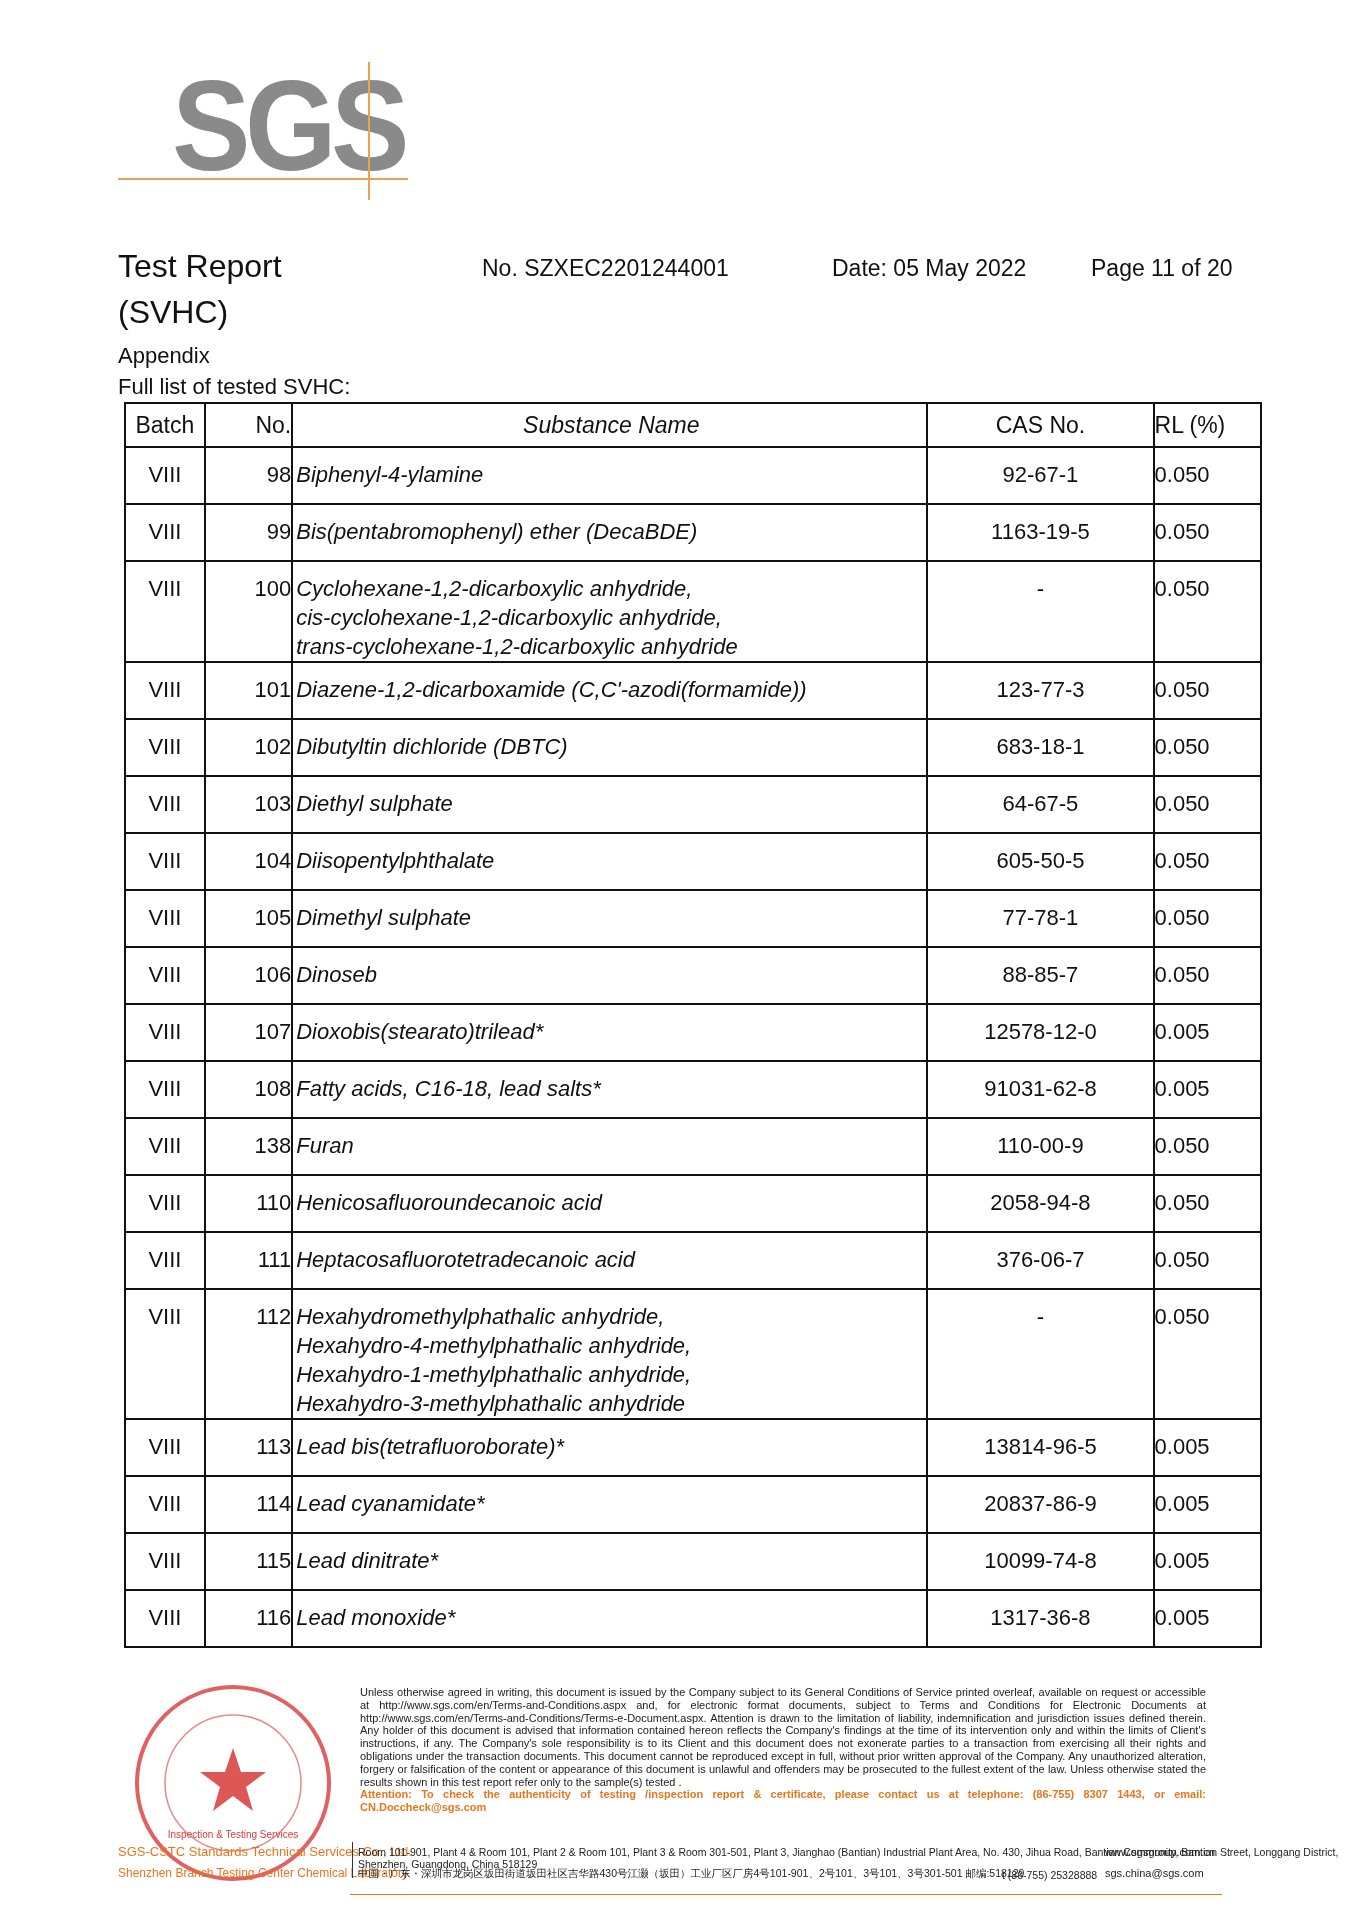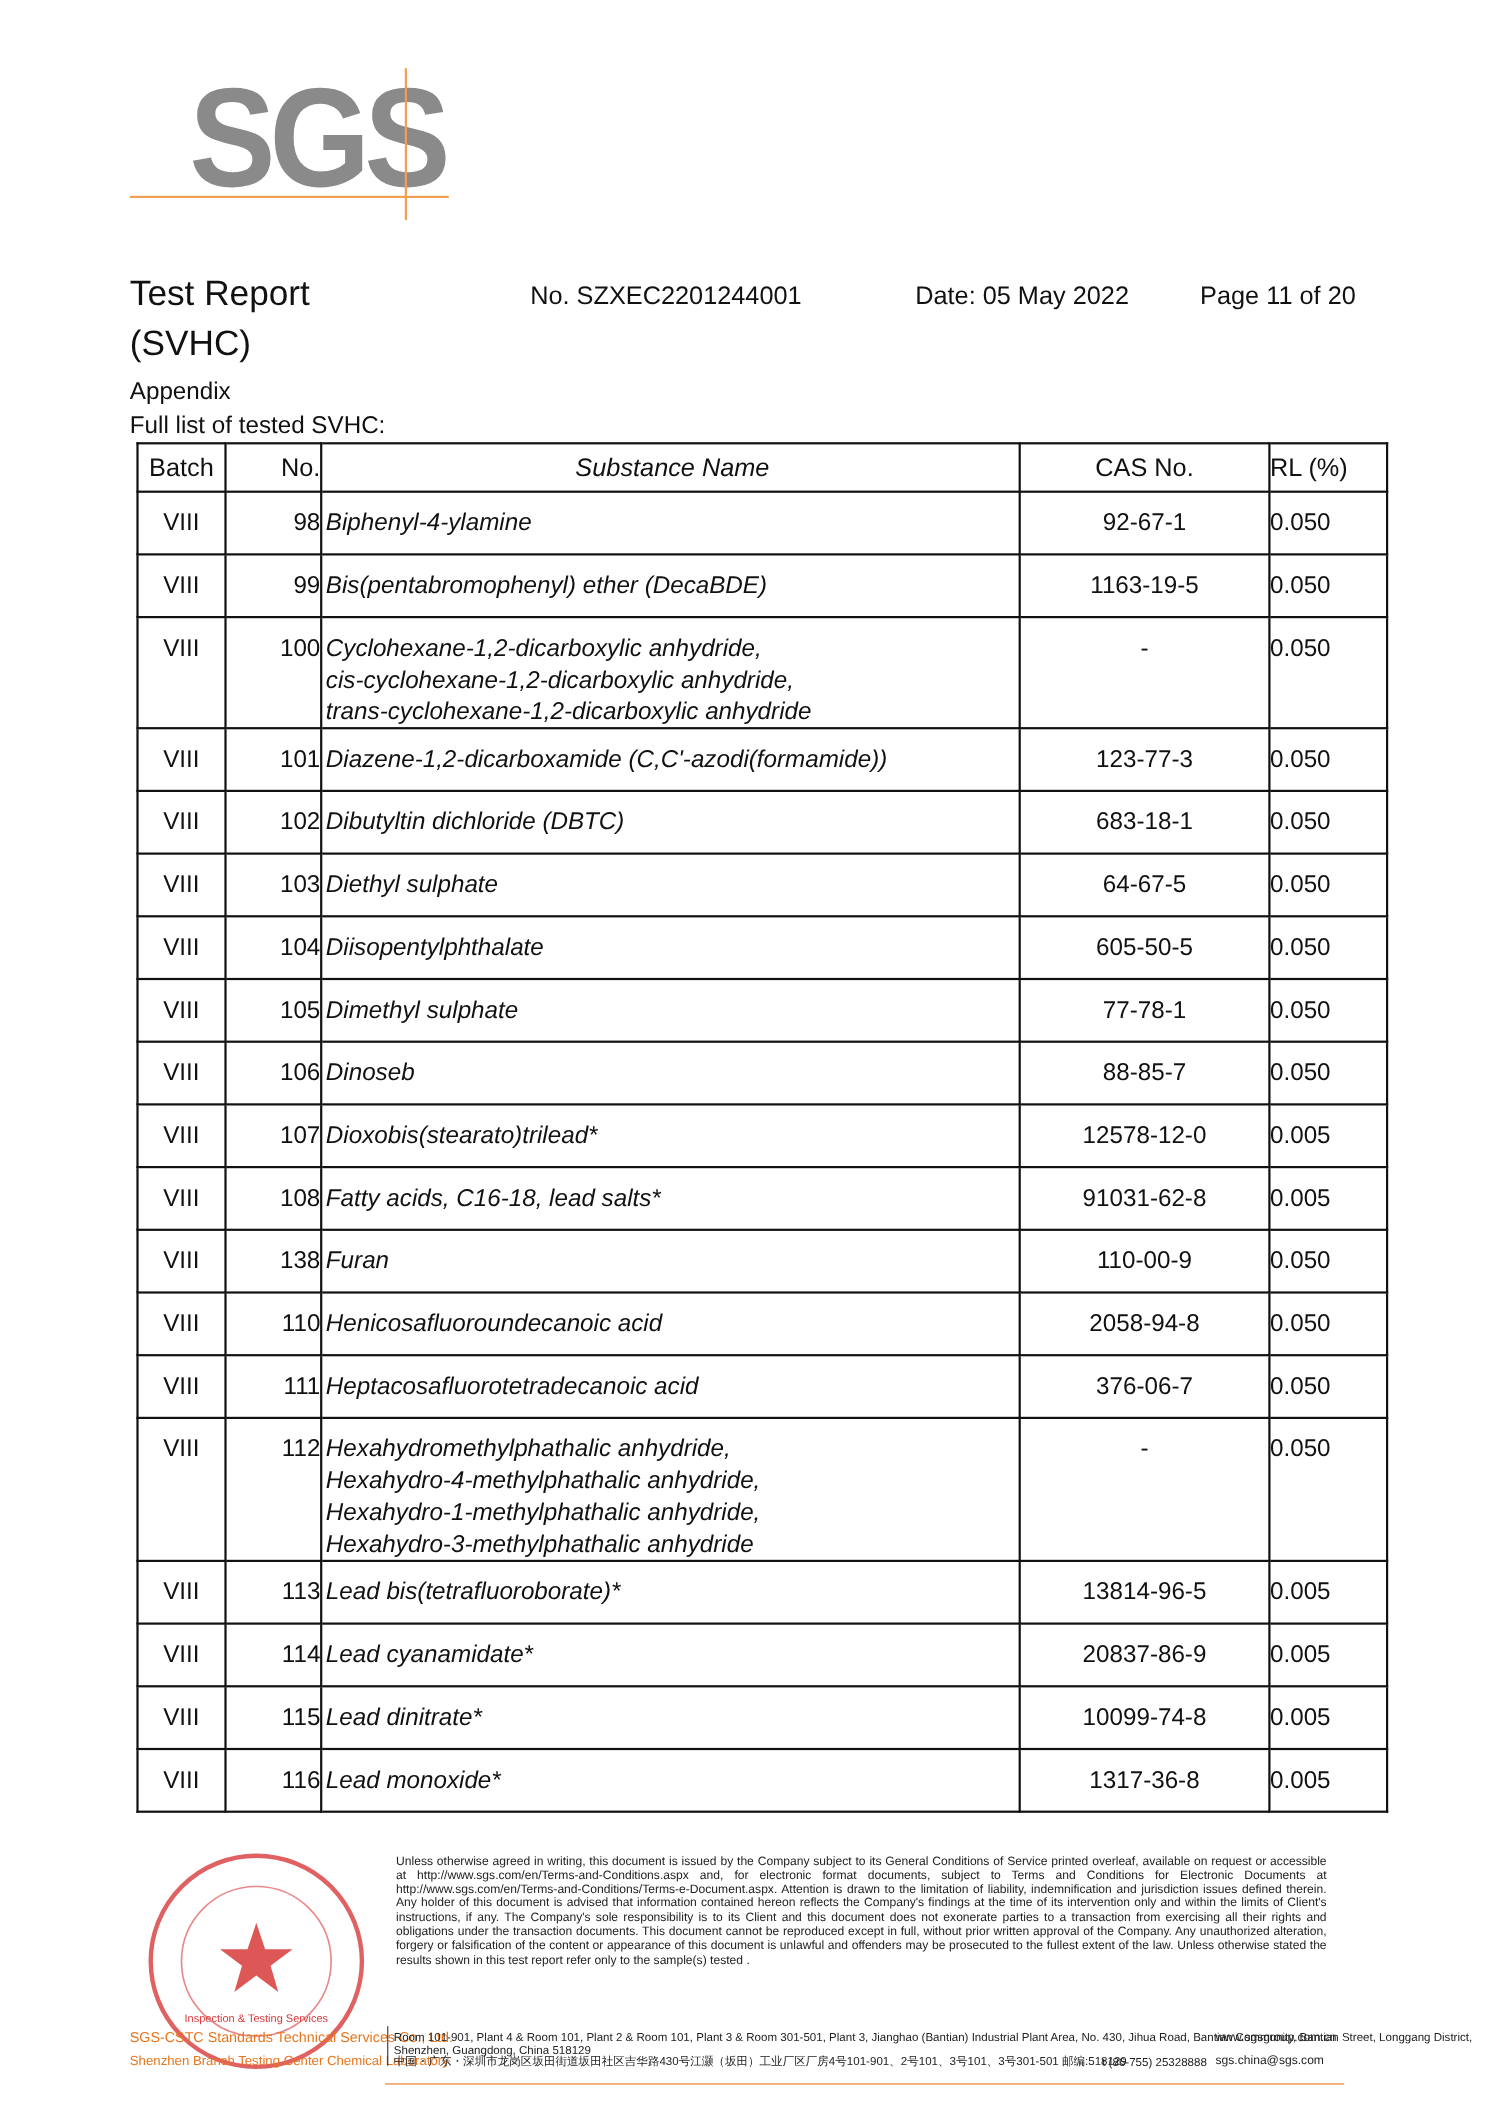--- a/index.html
+++ b/index.html
@@ -264,20 +264,21 @@
   <svg width="210" height="210" viewBox="0 0 210 210">
     <circle cx="105" cy="105" r="96" fill="none" stroke="#d83a3a" stroke-width="4" opacity="0.8"></circle>
     <circle cx="105" cy="105" r="68" fill="none" stroke="#d83a3a" stroke-width="1.5" opacity="0.6"></circle>
     <polygon points="105,70 113,94 138,94 118,109 125,133 105,118 85,133 92,109 72,94 97,94" fill="#d83a3a" opacity="0.85"></polygon>
     <text x="105" y="160" font-size="10" text-anchor="middle" fill="#d83a3a" font-family="Liberation Sans, sans-serif">Inspection &amp; Testing Services</text>
   </svg>
 </div>
 
 <div class="footer-text">
   <span>Unless otherwise agreed in writing, this document is issued by the Company subject to its General Conditions of Service printed overleaf, available on request or accessible at http://www.sgs.com/en/Terms-and-Conditions.aspx and, for electronic format documents, subject to Terms and Conditions for Electronic Documents at http://www.sgs.com/en/Terms-and-Conditions/Terms-e-Document.aspx. Attention is drawn to the limitation of liability, indemnification and jurisdiction issues defined therein. Any holder of this document is advised that information contained hereon reflects the Company's findings at the time of its intervention only and within the limits of Client's instructions, if any. The Company's sole responsibility is to its Client and this document does not exonerate parties to a transaction from exercising all their rights and obligations under the transaction documents. This document cannot be reproduced except in full, without prior written approval of the Company. Any unauthorized alteration, forgery or falsification of the content or appearance of this document is unlawful and offenders may be prosecuted to the fullest extent of the law. Unless otherwise stated the results shown in this test report refer only to the sample(s) tested .</span>
+  <div class="attn">Attention: To check the authenticity of testing /inspection report &amp; certificate, please contact us at telephone: (86-755) 8307 1443, or email: CN.Doccheck@sgs.com</div>
 </div>
 
 <div class="branch1">SGS-CSTC Standards Technical Services Co., Ltd.</div>
 <div class="branch2">Shenzhen Branch Testing Center Chemical Laboratory</div>
 <div class="addr-vbar"></div>
 <div class="addr-en">Room 101-901, Plant 4 &amp; Room 101, Plant 2 &amp; Room 101, Plant 3 &amp; Room 301-501, Plant 3, Jianghao (Bantian) Industrial Plant Area, No. 430, Jihua Road, Bantian Community, Bantian Street, Longgang District, Shenzhen, Guangdong, China 518129</div>
 <div class="addr-cn">中国・广东・深圳市龙岗区坂田街道坂田社区吉华路430号江灏（坂田）工业厂区厂房4号101-901、2号101、3号101、3号301-501 邮编:518129</div>
 <div class="web1">www.sgsgroup.com.cn</div>
 <div class="tel">t (86-755) 25328888</div>
 <div class="web2">sgs.china@sgs.com</div>

